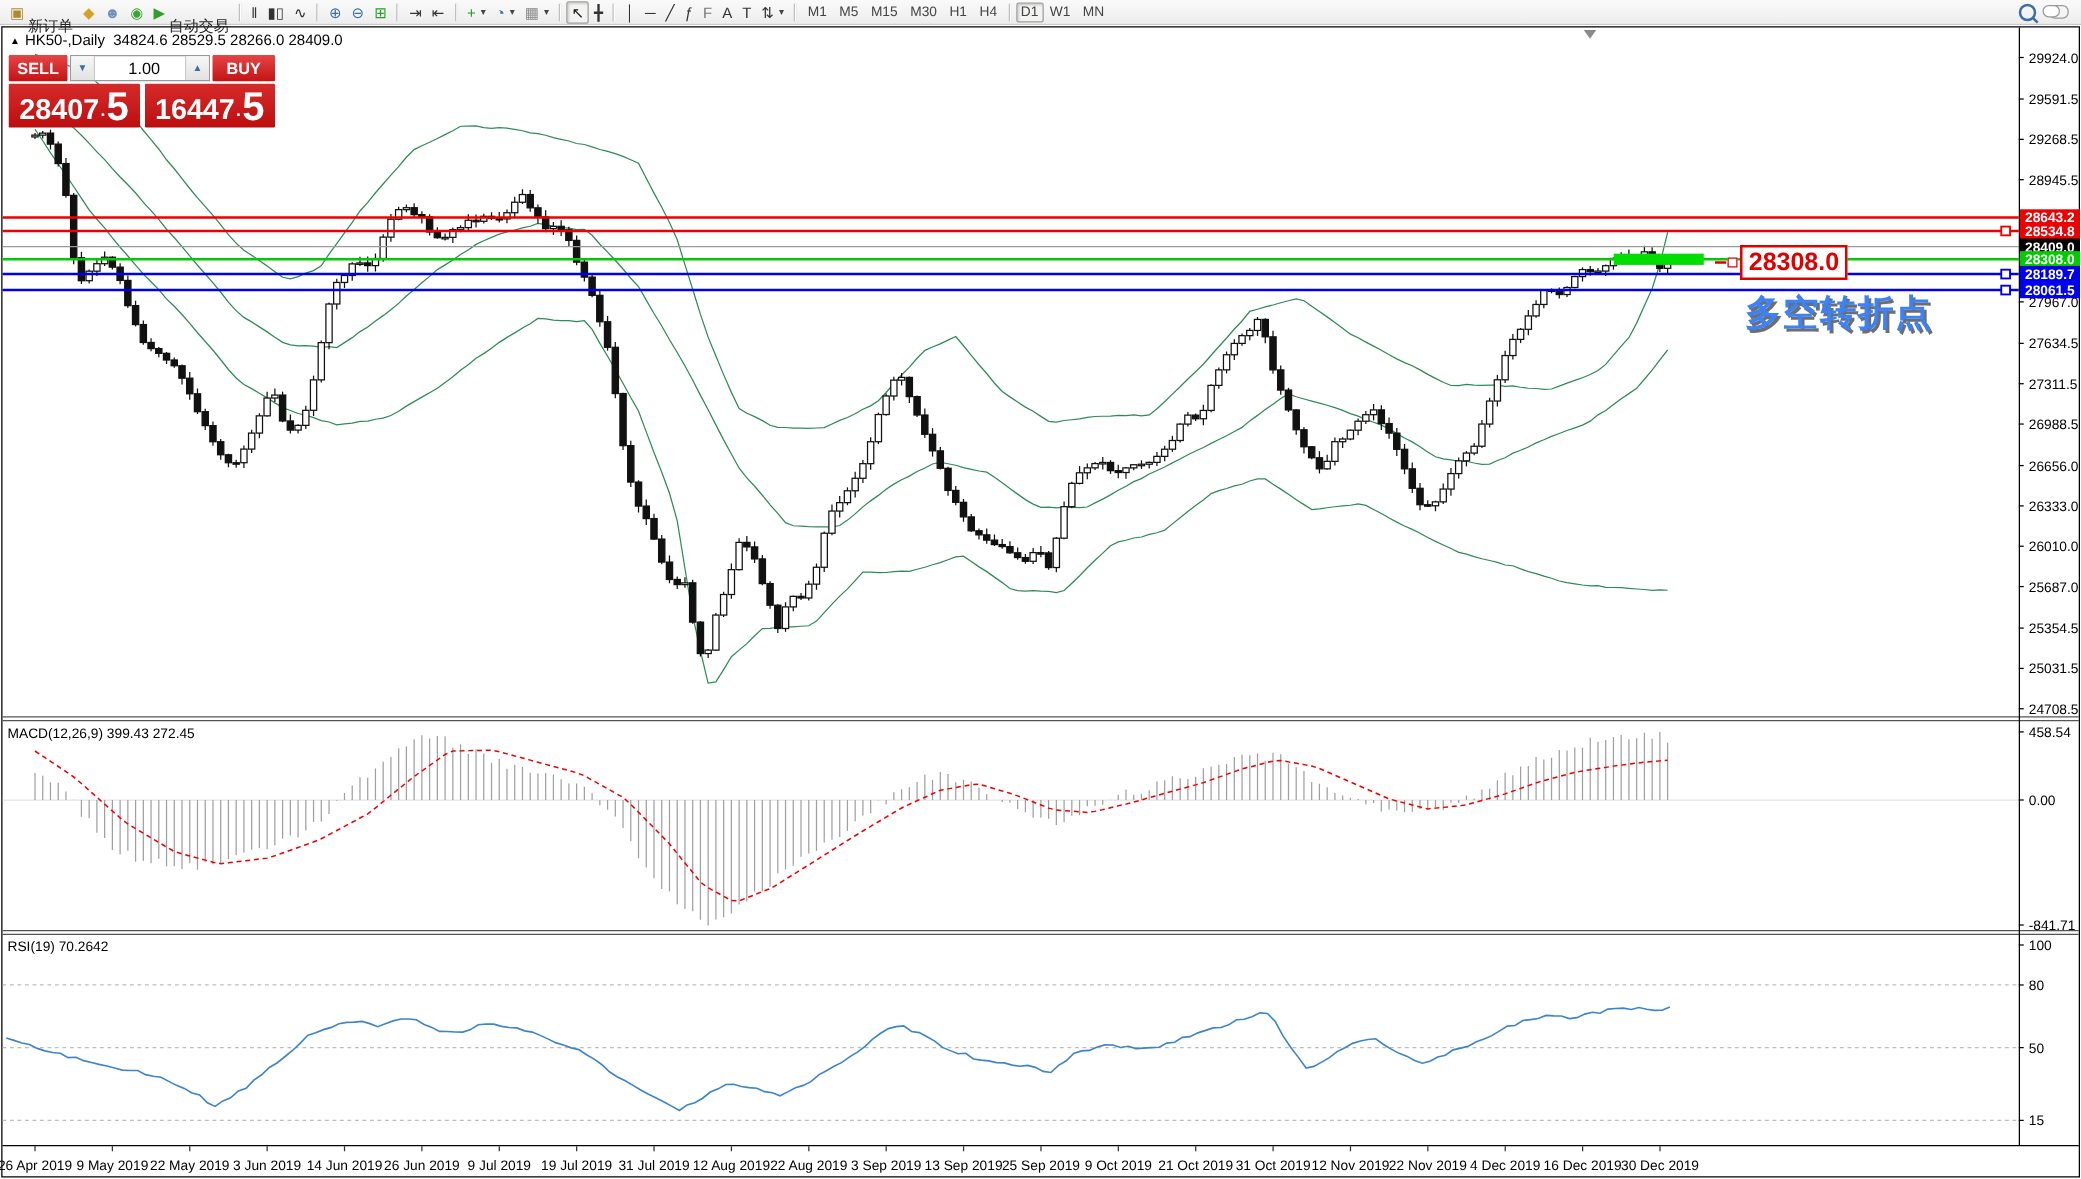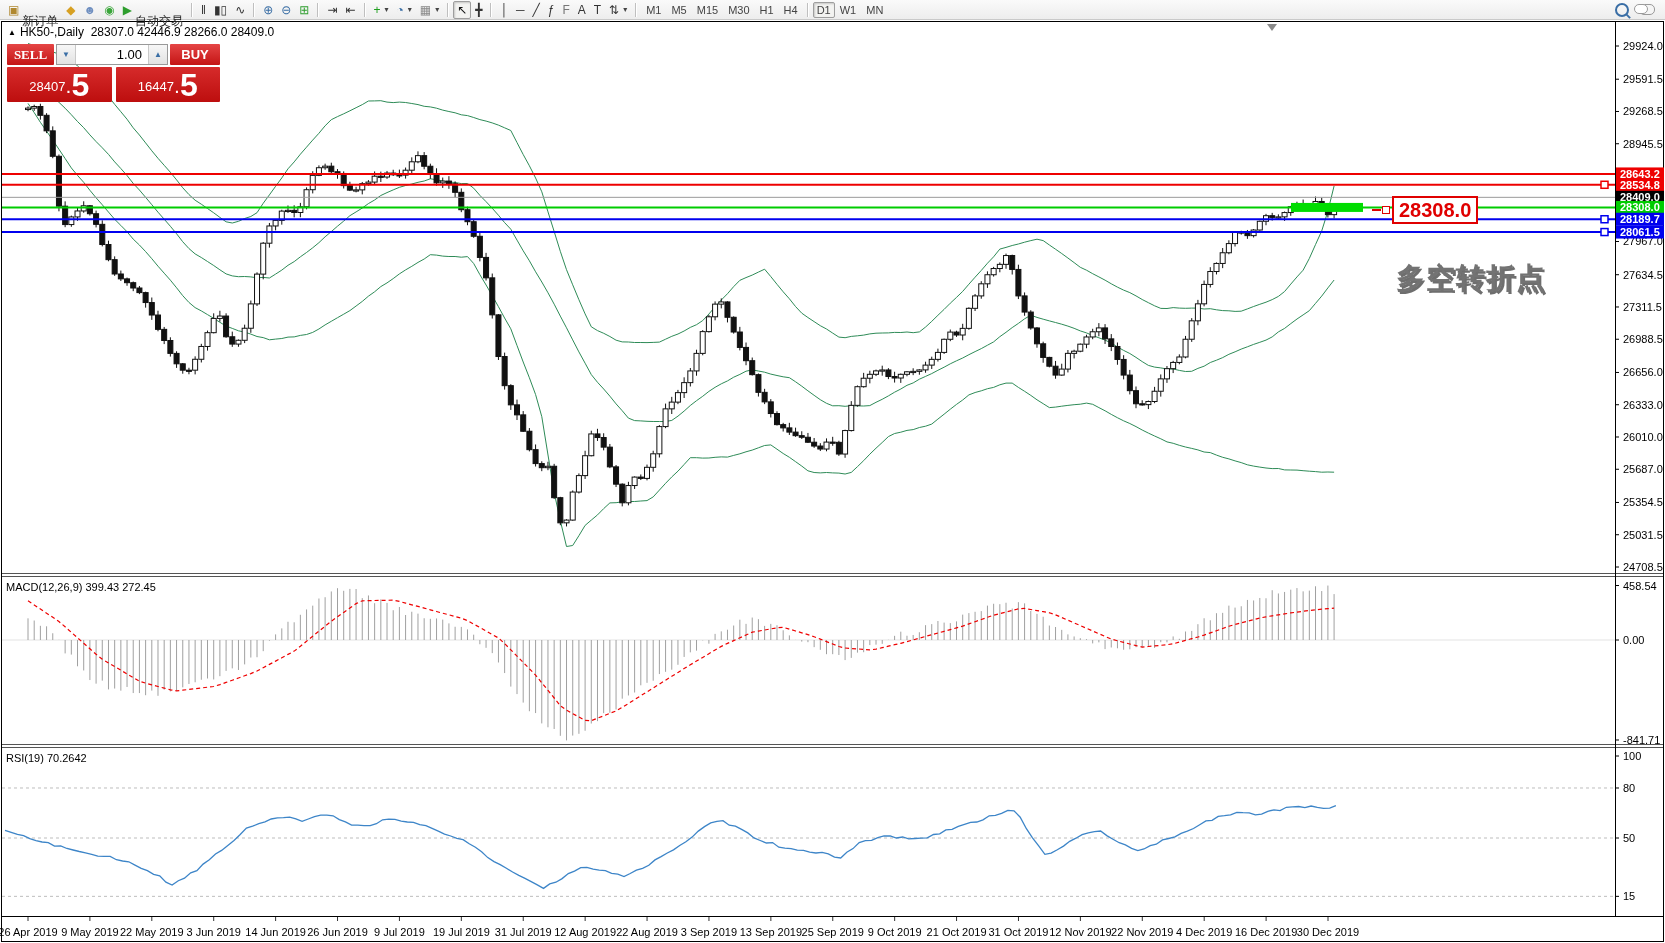--- a/index.html
+++ b/index.html
@@ -20,40 +20,40 @@
   .chat-icon{position:relative;width:14px;height:9px;border:1.5px solid #9a9a9a;border-radius:5px;display:inline-block;background:#f5f5f5;}
   .chat-icon::after{content:"";position:absolute;left:-6px;top:-1px;width:12px;height:8px;border:1.5px solid #9a9a9a;border-radius:5px;background:#fff;}
   .tf-btn{font-size:11px;font-weight:normal;color:#444;padding:1px 5px;height:14px;line-height:14px;}
   
   .chart-title{position:absolute;left:8px;top:25px;z-index:4;font-size:12px;color:#000;white-space:nowrap;}
   .chart-title .tri{font-size:8px;vertical-align:1px;margin-right:4px;color:#000;}
   .trade-panel{position:absolute;left:7px;top:44px;width:213px;z-index:4;}
   .tp-row1{display:flex;height:21px;gap:2px;}
   .tp-btn{background:linear-gradient(#e54545,#c41414);color:#fff;font-weight:bold;font-size:13px;
     display:flex;align-items:center;justify-content:center;border-radius:1px;}
-  .tp-sell{width:47px;font-family:Liberation Serif, serif;}
+  .tp-sell{width:47px;}
   .tp-buy{flex:1;text-align:center;}
   .tp-spin{width:112px;background:#fff;border:1px solid #999;display:flex;align-items:center;box-sizing:border-box;}
   .spin-btn{width:18px;height:100%;background:linear-gradient(#f7f7f7,#e2e2e2);border-right:1px solid #c9c9c9;
     display:flex;align-items:center;justify-content:center;font-size:8px;color:#3a6ea5;}
   .spin-btn.up{border-right:none;border-left:1px solid #c9c9c9;}
-  .spin-val{flex:1;text-align:right;font-size:13px;padding-right:6px;color:#000;}
+  .spin-val{flex:1;text-align:right;font-size:13px;padding-right:20px;color:#000;}
   .tp-row2{display:flex;gap:4px;margin-top:2px;height:35px;}
   .tp-price{flex:1;background:linear-gradient(#d62b2b,#bd0e0e);color:#fff;display:flex;align-items:flex-end;justify-content:center;
     padding-bottom:2px;border-radius:1px;}
-  .tp-price .main{font-size:13px;font-weight:normal;line-height:26px;}
+  .tp-price .main{font-size:23px;font-weight:bold;line-height:26px;}
   .tp-price .dot{font-size:14px;font-weight:bold;line-height:24px;margin:0 1px;}
   .tp-price .big{font-size:32px;font-weight:bold;line-height:30px;}
   .callout{position:absolute;left:1372px;top:196px;z-index:4;display:flex;align-items:center;}
   .callout .dash{width:9px;height:2px;background:#e00000;}
   .callout .sq{width:6px;height:6px;border:1px solid #e00000;background:#fff;margin:0 2px 0 1px;}
   .callout .box{border:2px solid #e00000;background:#fff;color:#e00000;font-size:20px;font-weight:bold;
     padding:0 5px;line-height:24px;}
-  .annotation{position:absolute;left:1396px;top:231px;z-index:4;font-size:29px;font-weight:bold;color:#737373;
-    text-shadow:2px 2px 0 #6e6e6e;letter-spacing:1px;white-space:nowrap;margin-top:28px;}
+  .annotation{position:absolute;left:1396px;top:231px;z-index:4;font-size:29px;font-weight:bold;color:#3b82f6;
+    text-shadow:2px 2px 0 #6e6e6e;letter-spacing:1px;white-space:nowrap;}
   .ind-label{position:absolute;left:6px;z-index:4;font-size:11px;color:#000;}
   #macd-label{top:581px;text-align:center;}
   #rsi-label{top:752px;}
   svg{position:absolute;left:0;top:0;z-index:1;}
 </style>
 </head>
 <body>
 
 <div class="screen">
 
@@ -951,21 +951,21 @@
         <line x1="1204.195" y1="917" x2="1204.195" y2="921" stroke="#333"></line>
         <text x="1204.195" y="936" text-anchor="middle">4 Dec 2019</text>
         <line x1="1266.1" y1="917" x2="1266.1" y2="921" stroke="#333"></line>
         <text x="1266.1" y="936" text-anchor="middle">16 Dec 2019</text>
         <line x1="1328.005" y1="917" x2="1328.005" y2="921" stroke="#333"></line>
         <text x="1328.005" y="936" text-anchor="middle">30 Dec 2019</text>
       </g>
     </svg>
 
   <div class="chart-title">
-    <span class="tri">▲</span><span>HK50-,Daily</span>&nbsp;&nbsp;<span>28307.0 42446.9 28266.0 28409.0</span>
+    <span class="tri">▲</span><span>HK50-,Daily</span>&nbsp;&nbsp;<span>34824.6 28529.5 28266.0 28409.0</span>
   </div>
 
   <div class="trade-panel">
     <div class="tp-row1">
       <div class="tp-btn tp-sell">SELL</div>
       <div class="tp-spin">
         <span class="spin-btn">▼</span>
         <span class="spin-val">1.00</span>
         <span class="spin-btn up">▲</span>
       </div>

